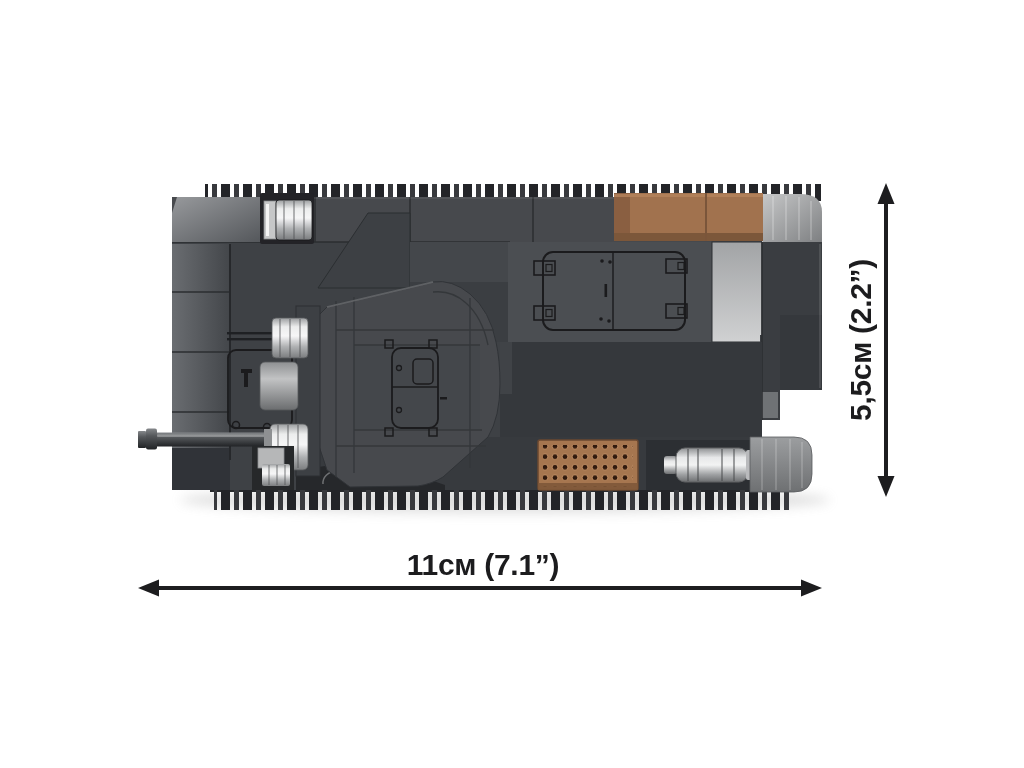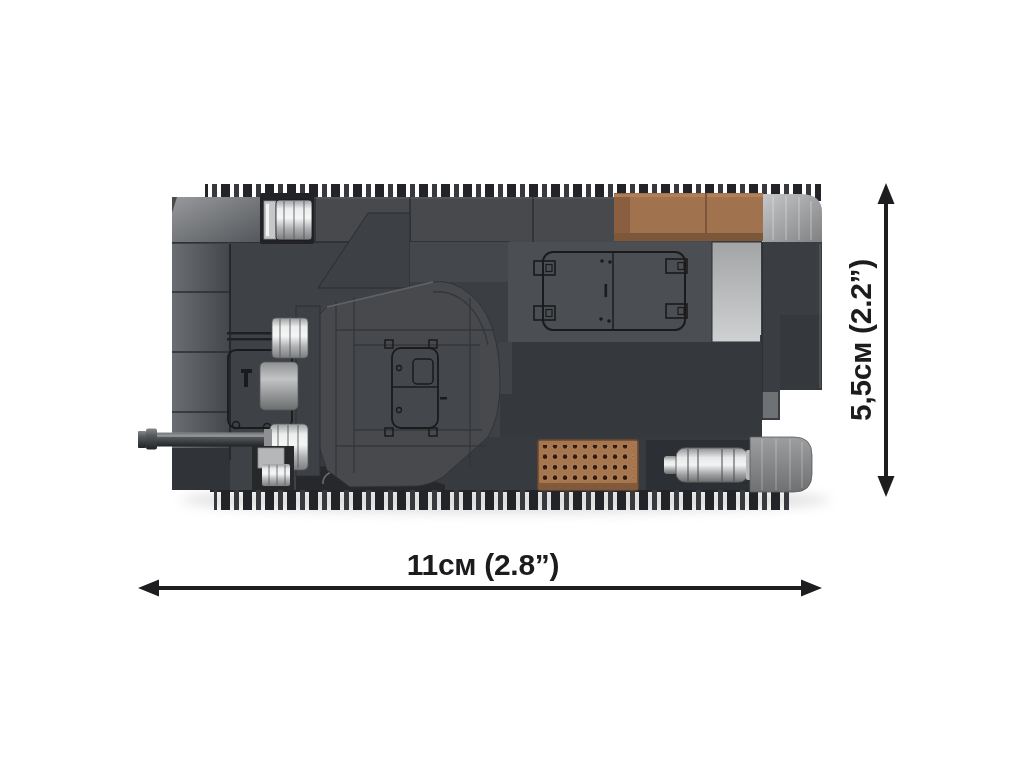--- a/index.html
+++ b/index.html
@@ -283,17 +283,17 @@
     <polygon points="822,588 801,579.5 801,596.5" fill="#1d1d1f"></polygon>
   </g>
 
   <g>
     <line x1="886" y1="201" x2="886" y2="479" stroke-width="4" stroke="#1d1d1f"></line>
     <polygon points="886,183 877.5,204 894.5,204" fill="#1d1d1f"></polygon>
     <polygon points="886,497 877.5,476 894.5,476" fill="#1d1d1f"></polygon>
   </g>
 </svg>
 
-<div class="dim-label" style="left:483px;top:565px;">11см (2.8”)</div>
+<div class="dim-label" style="left:483px;top:565px;">11см (7.1”)</div>
 
 <div class="dim-label vertical" style="left:861px;top:340px;">5,5см (2.2”)</div>
 
 </div>
 
 </body></html>

